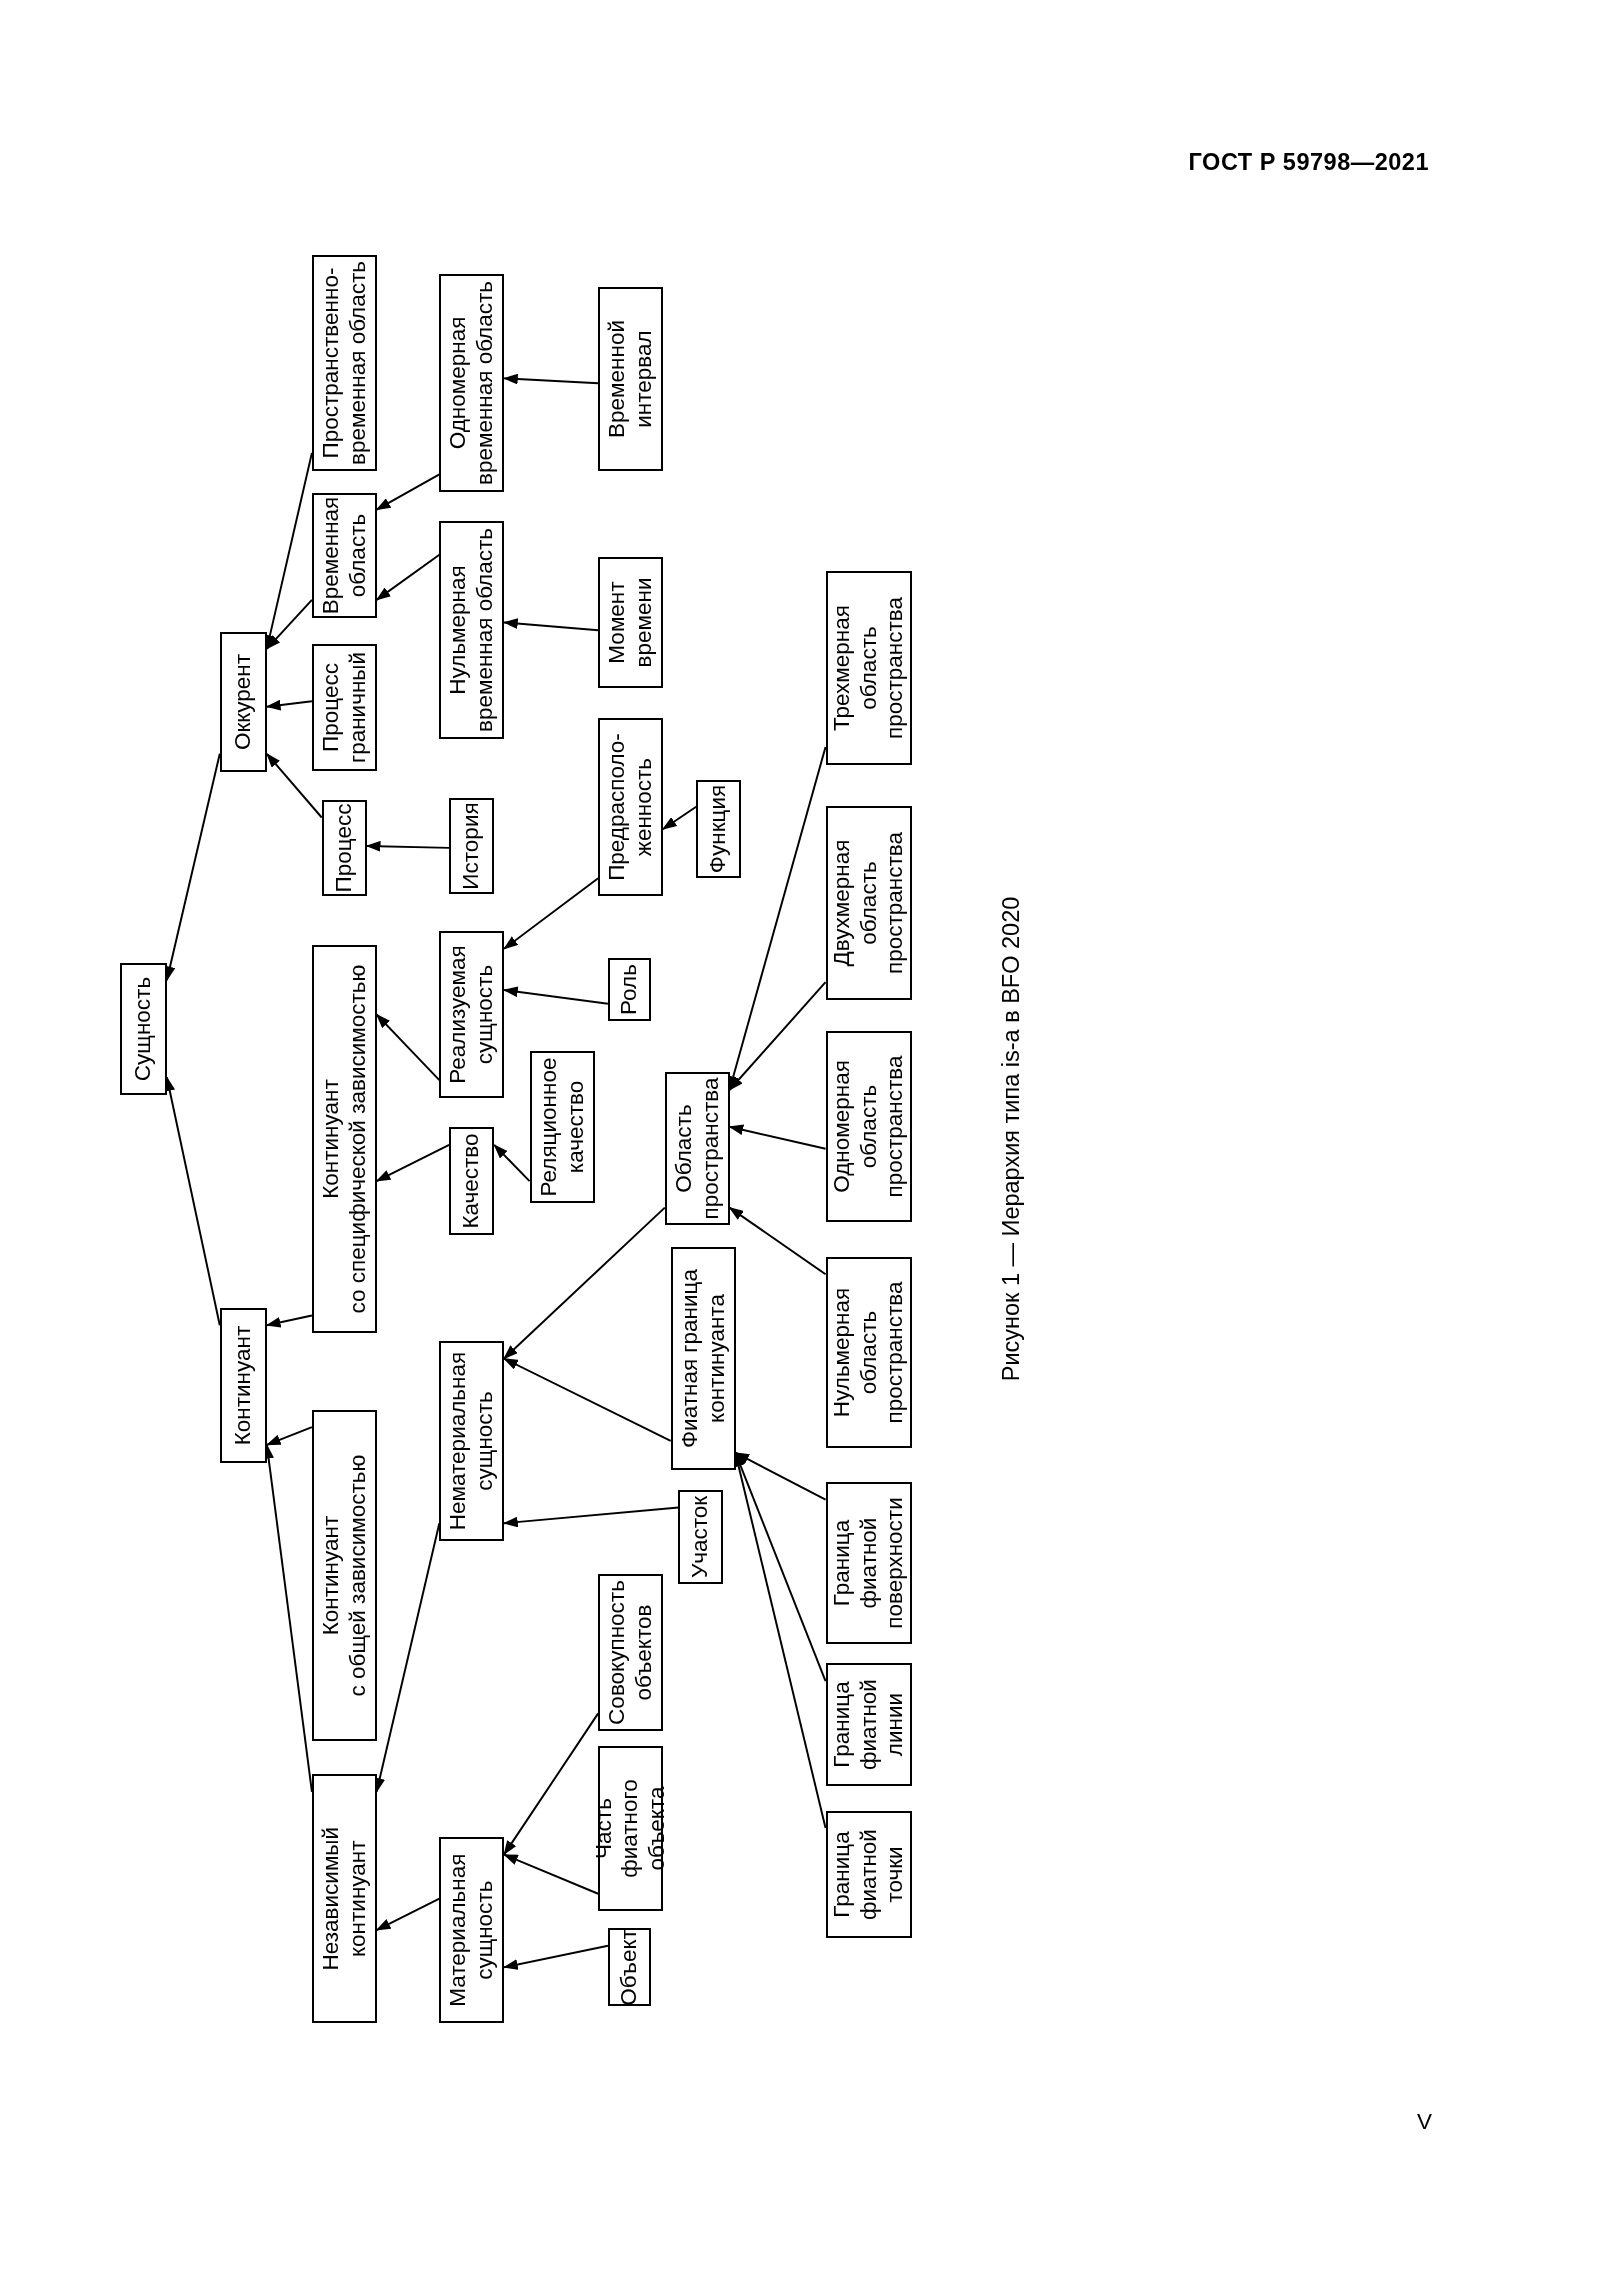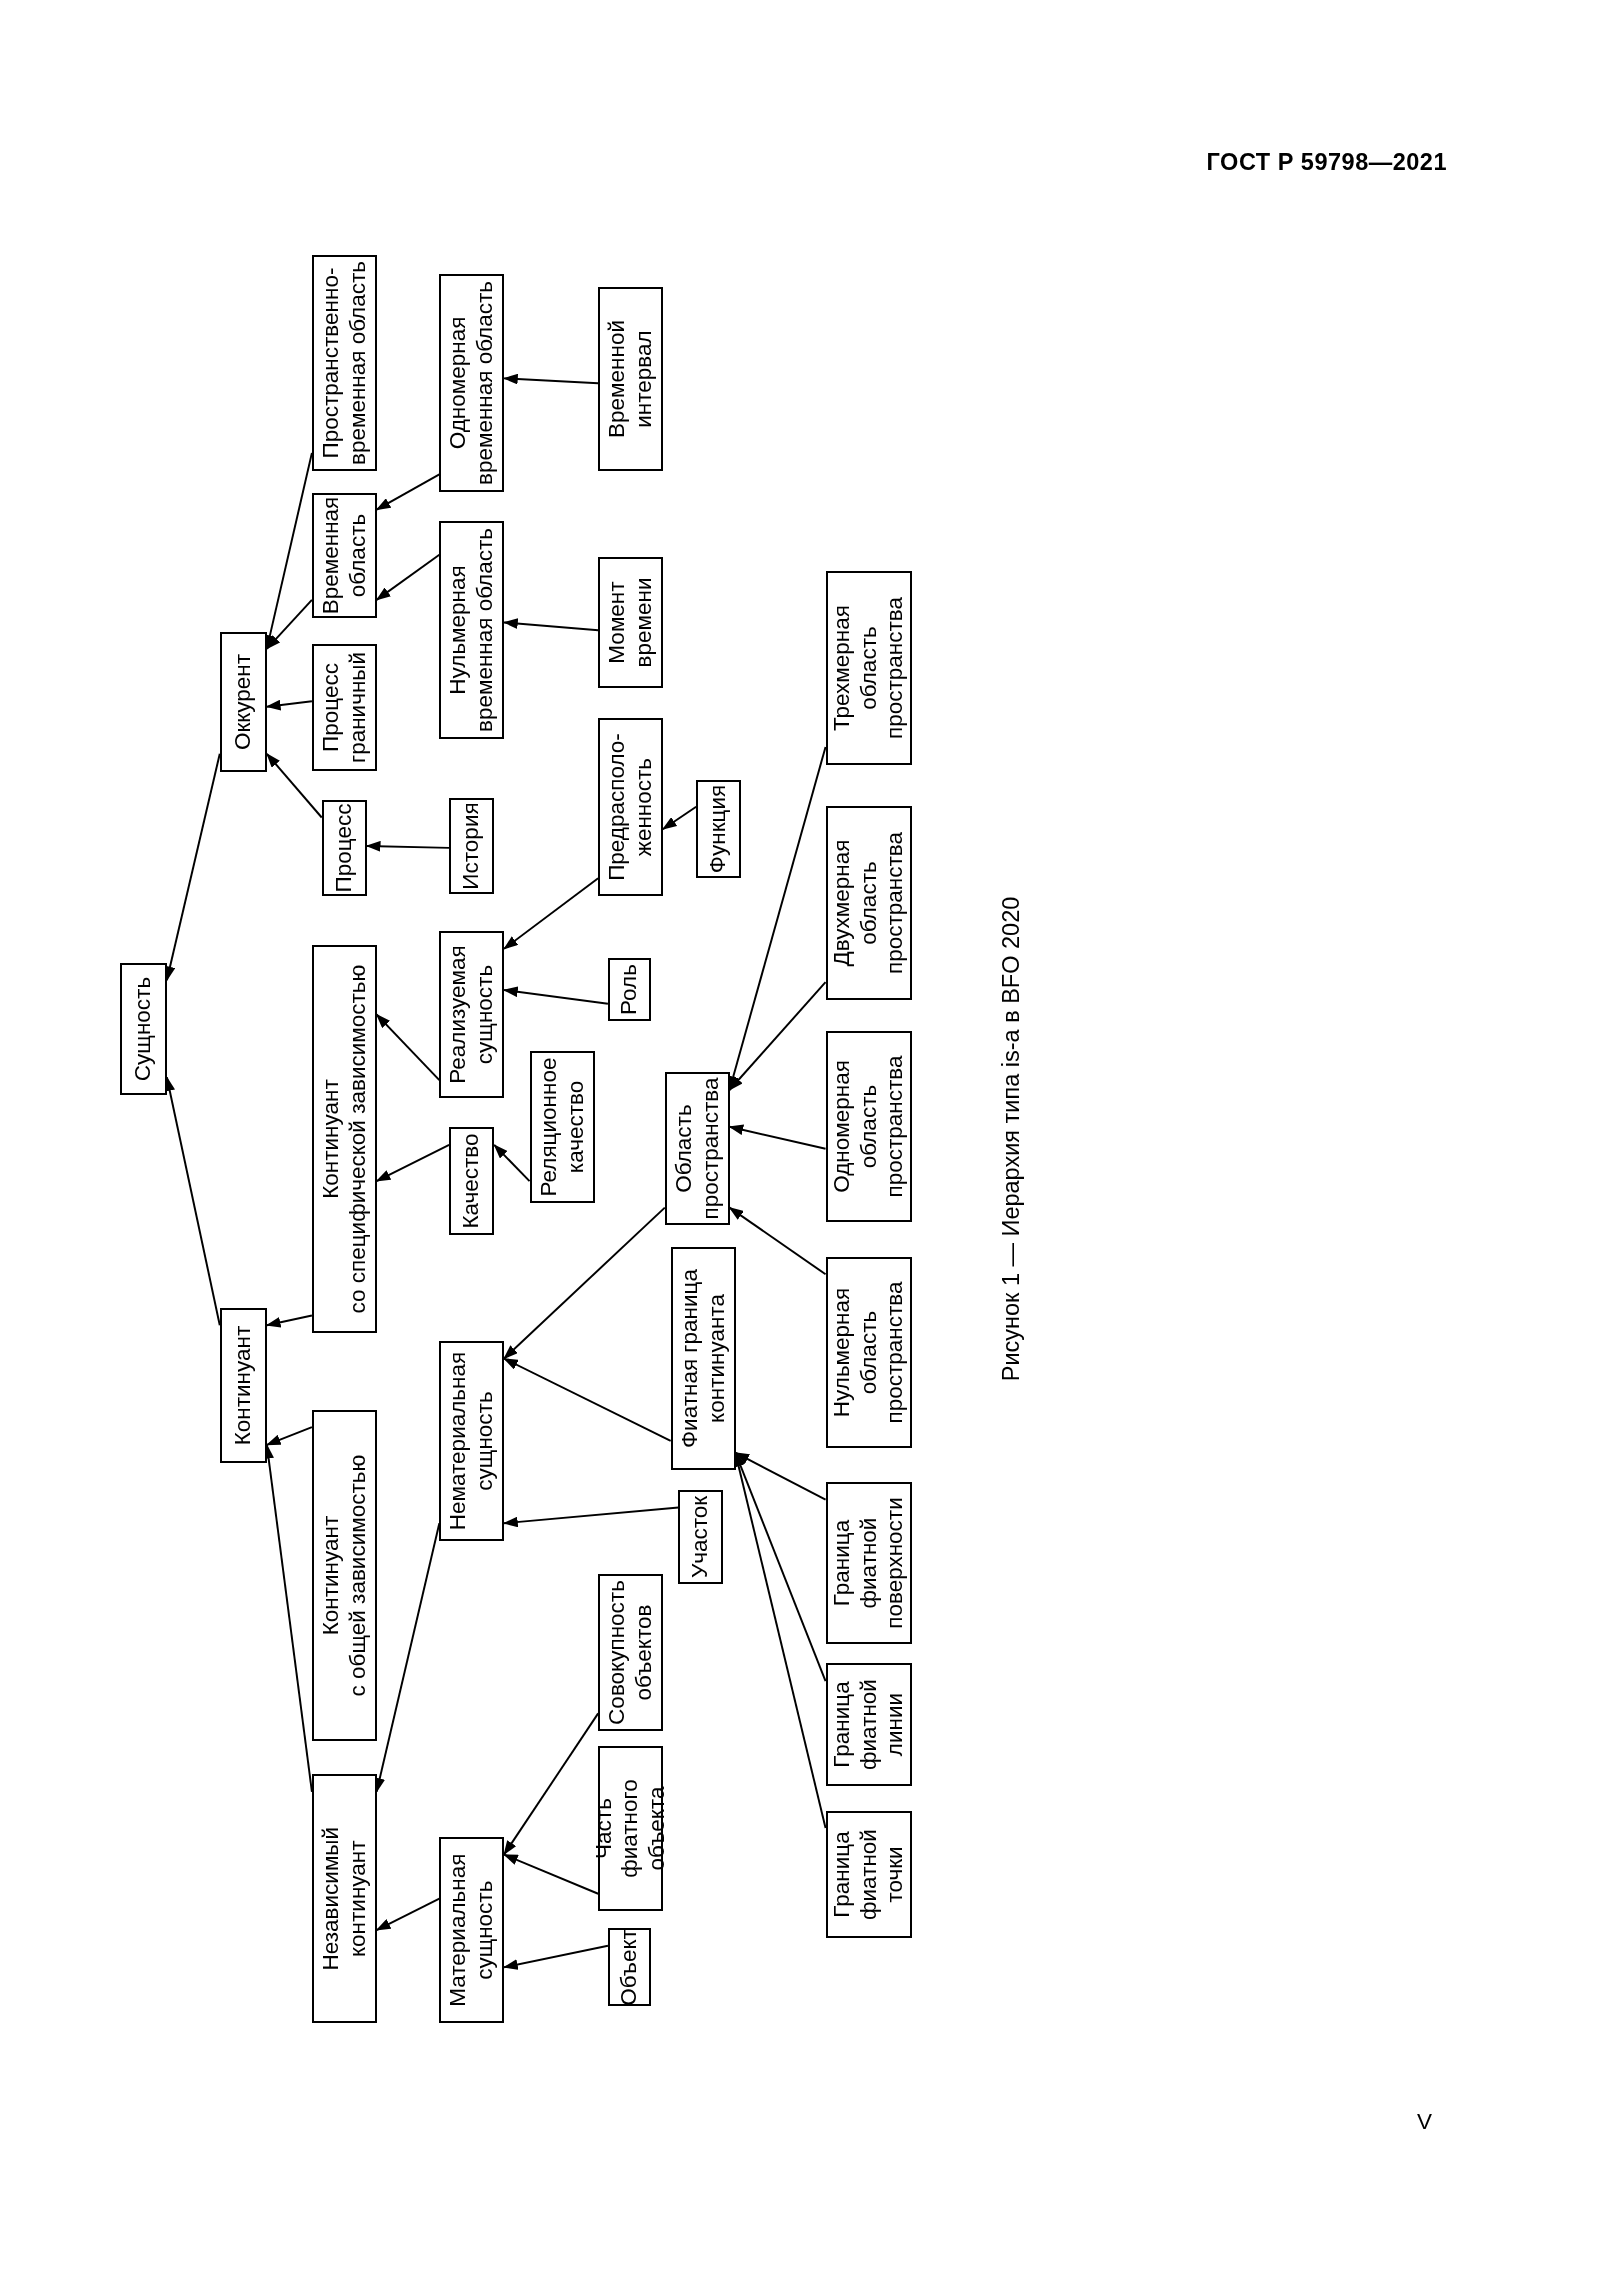--- a/index.html
+++ b/index.html
@@ -11,21 +11,21 @@
     width: 1621px;
     height: 2293px;
     position: relative;
     font-family: "Liberation Sans", sans-serif;
     color: #000;
     overflow: hidden;
   }
   .doc-header {
     position: absolute;
     top: 149px;
-    right: 174px;
+    right: 192px;
     font-size: 23.5px;
     font-weight: bold;
     letter-spacing: 0.5px;
   }
   .page-number {
     position: absolute;
     left: 1417px;
     top: 2109px;
     font-size: 22.5px;
   }

